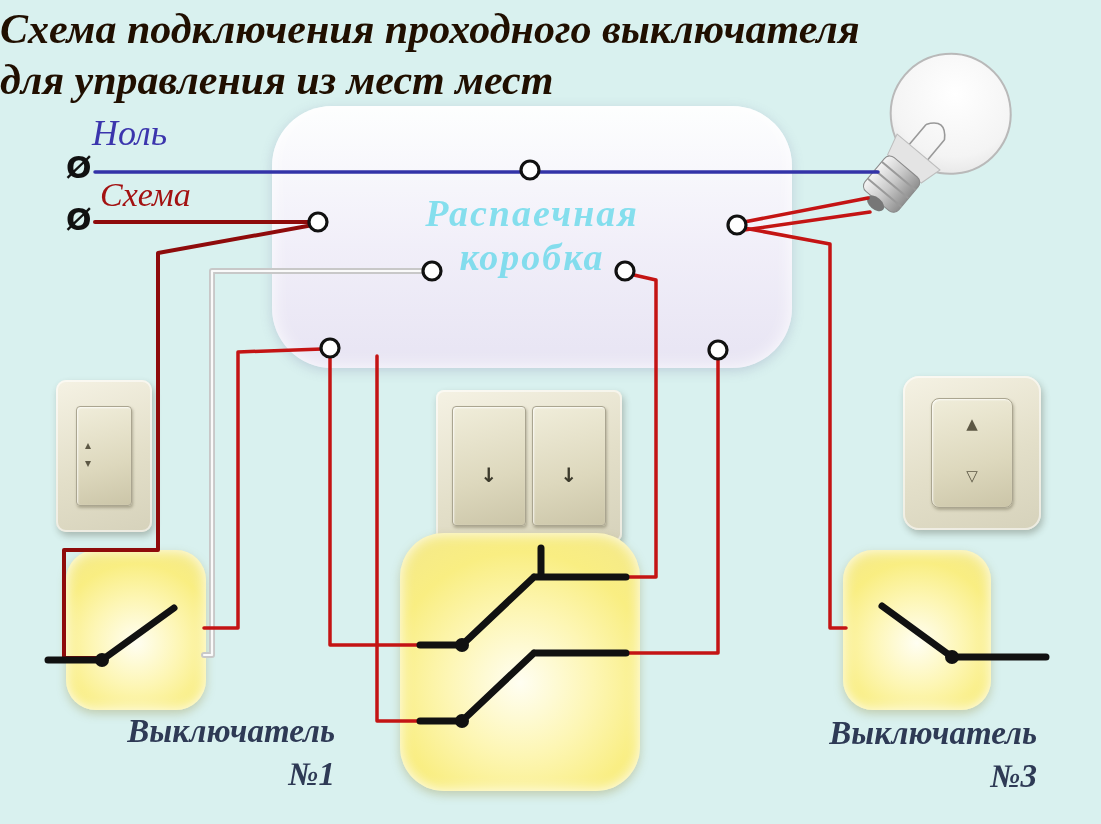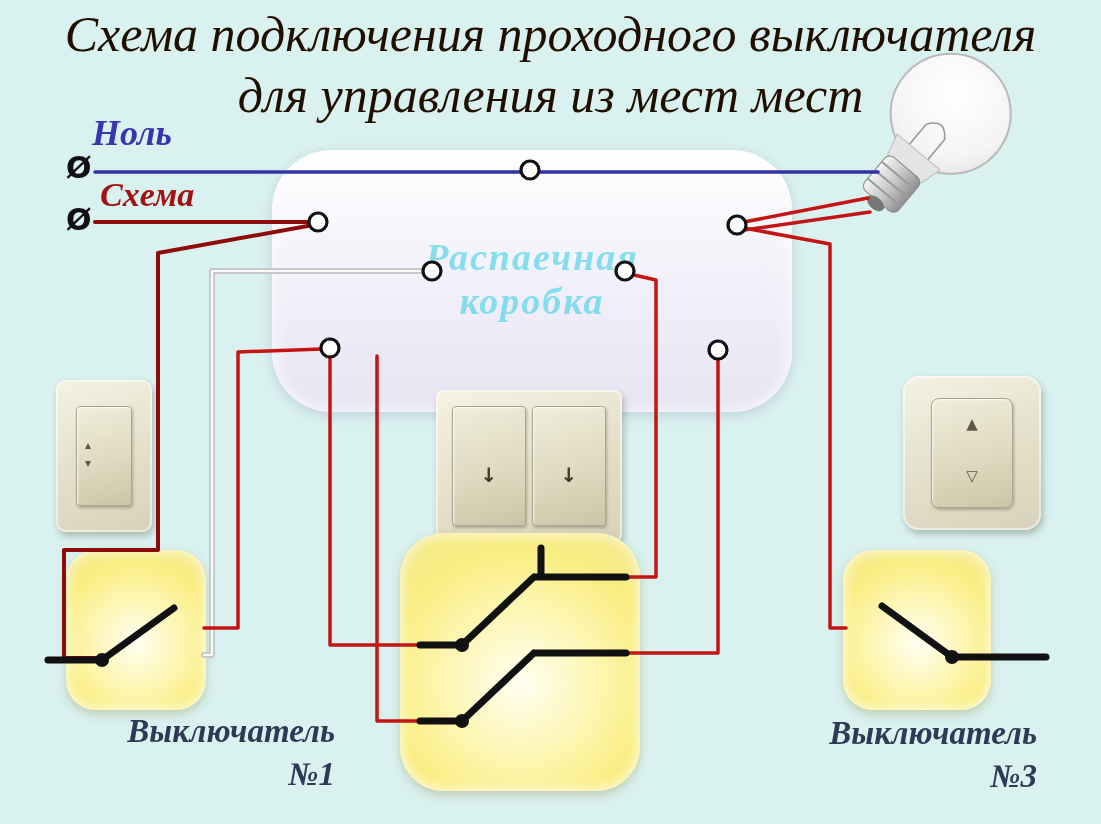--- a/index.html
+++ b/index.html
@@ -18,37 +18,36 @@
   *{box-sizing:border-box}
   body{margin:0;background:#fff}
   #stage{
     position:relative;width:1101px;height:824px;overflow:hidden;
     background:var(--background);
     font-family:"Liberation Serif",serif;
   }
   .abs{position:absolute}
 
   .title{
-    top:4px;left:0;width:100%;text-align:center;
-    font-weight:normal;font-style:italic;font-size:50px;line-height:1.22;
+    top:4px;left:0;width:100%;text-align:left;
+    font-weight:bold;font-style:italic;font-size:42px;line-height:1.22;
     color:var(--title);
   }
 
-  .lbl{font-weight:bold;font-style:italic}
+  .lbl{font-weight:normal;font-style:italic}
   .lbl-neutral{left:92px;top:112px;font-size:36px;color:var(--neutral-label)}
   .lbl-phase{left:100px;top:176px;font-size:34px;color:var(--phase-label)}
   .sym{font-family:"DejaVu Sans",sans-serif;font-weight:bold;font-size:30px;color:#111;line-height:1}
   .sym-neutral{left:66px;top:153px}
   .sym-phase{left:66px;top:205px}
 
   .junction-box{
     left:272px;top:106px;width:520px;height:262px;border-radius:60px;
     background:linear-gradient(180deg,rgba(255,255,255,.95) 0%,rgba(244,238,250,.88) 55%,rgba(234,226,244,.85) 100%);
     box-shadow:0 3px 12px rgba(110,110,160,.25), inset 0 0 18px rgba(255,255,255,.9);
-    margin-top:44px;
   }
   .watermark{
     width:100%;text-align:center;margin-top:86px;
     font-weight:bold;font-style:italic;font-size:38px;line-height:1.15;
     color:var(--box-watermark);opacity:.6;letter-spacing:2px;
   }
 
   
   .wall{background:linear-gradient(160deg,#f5f2e4 0%,#e3dfc9 55%,#d6d2bb 100%);
         box-shadow:2px 4px 7px rgba(60,60,40,.3), inset 0 0 0 2px rgba(255,255,255,.55);}

